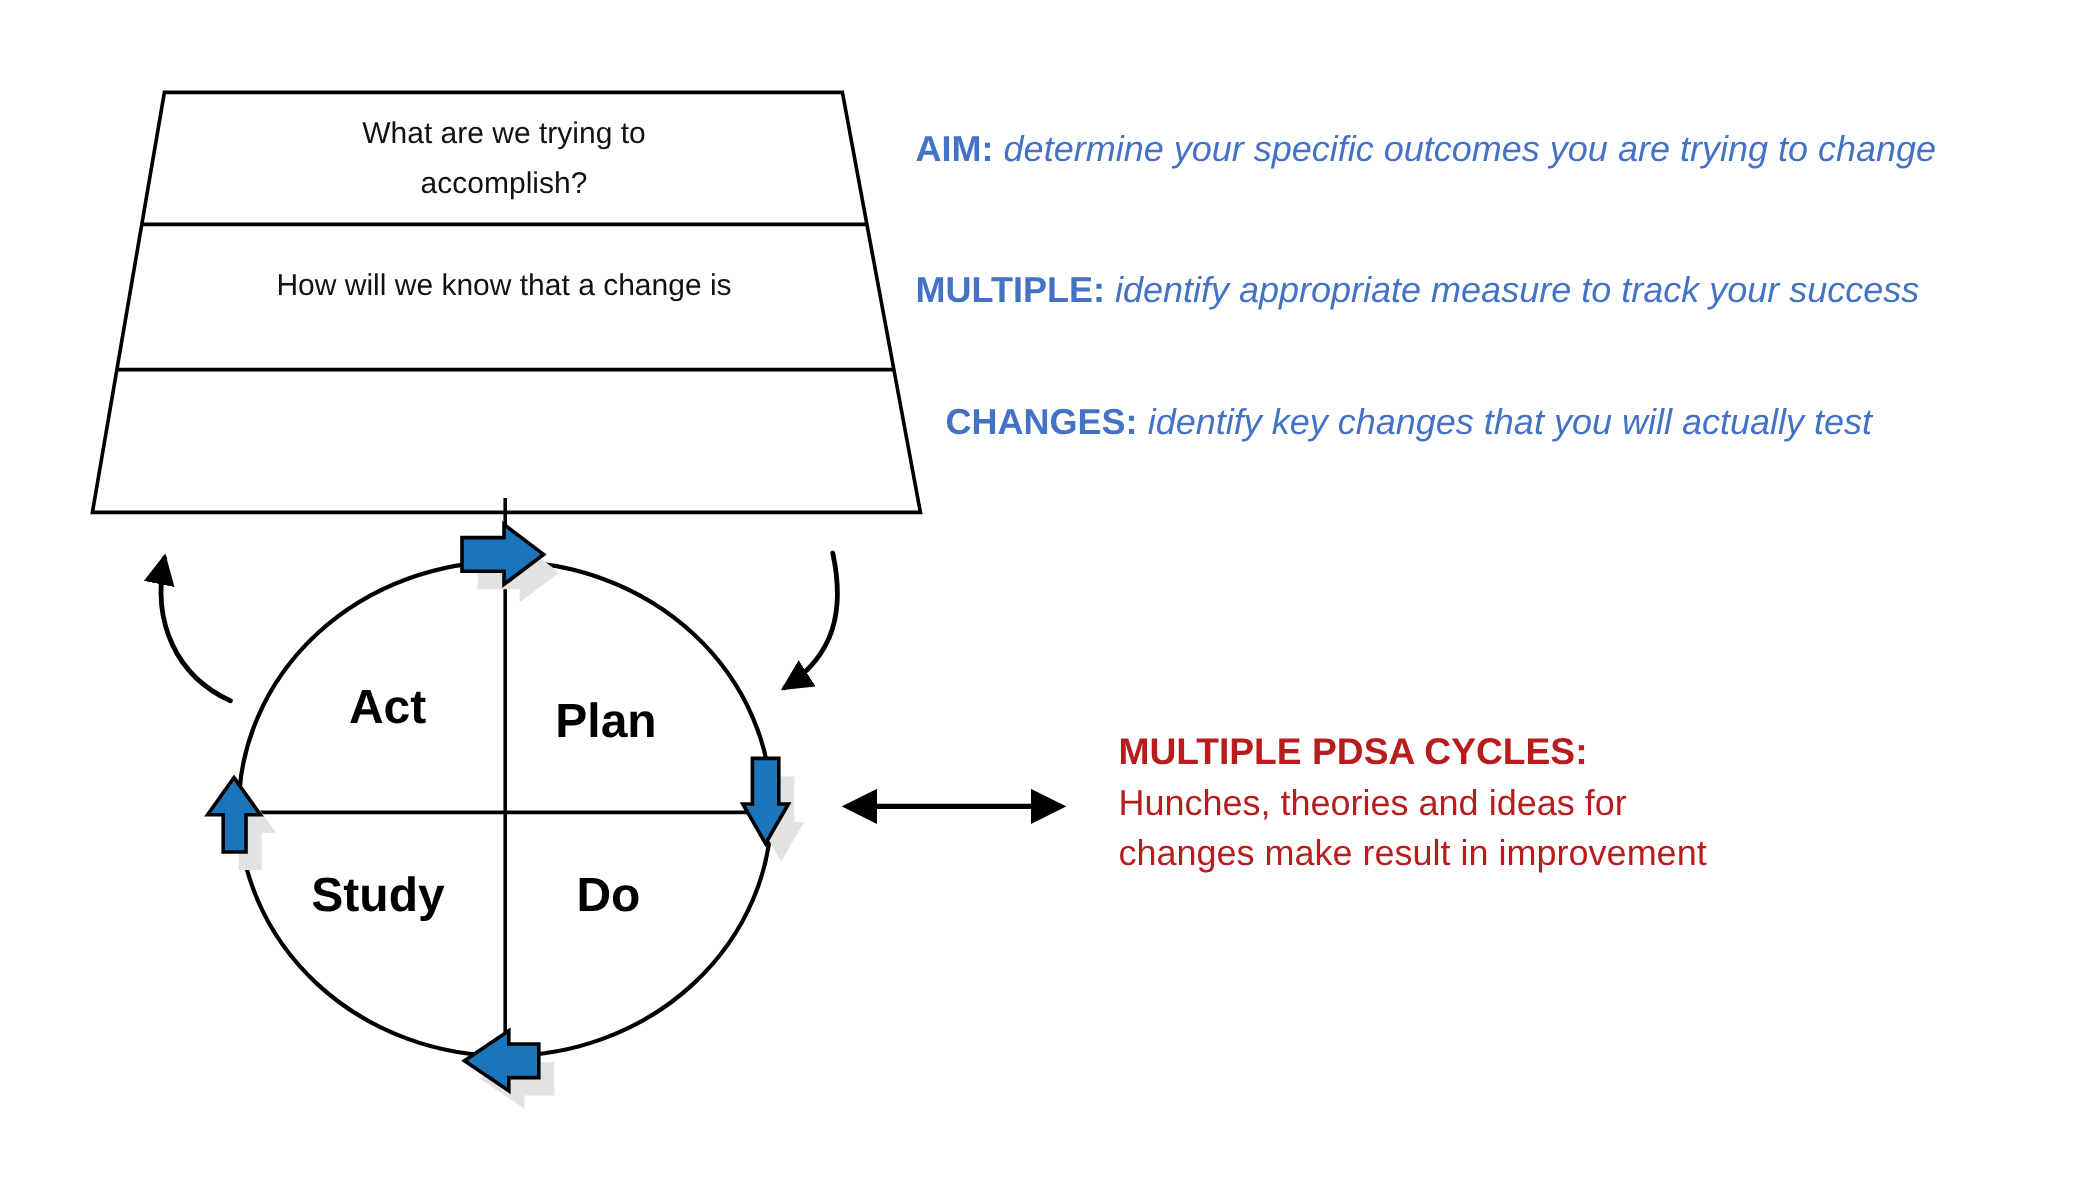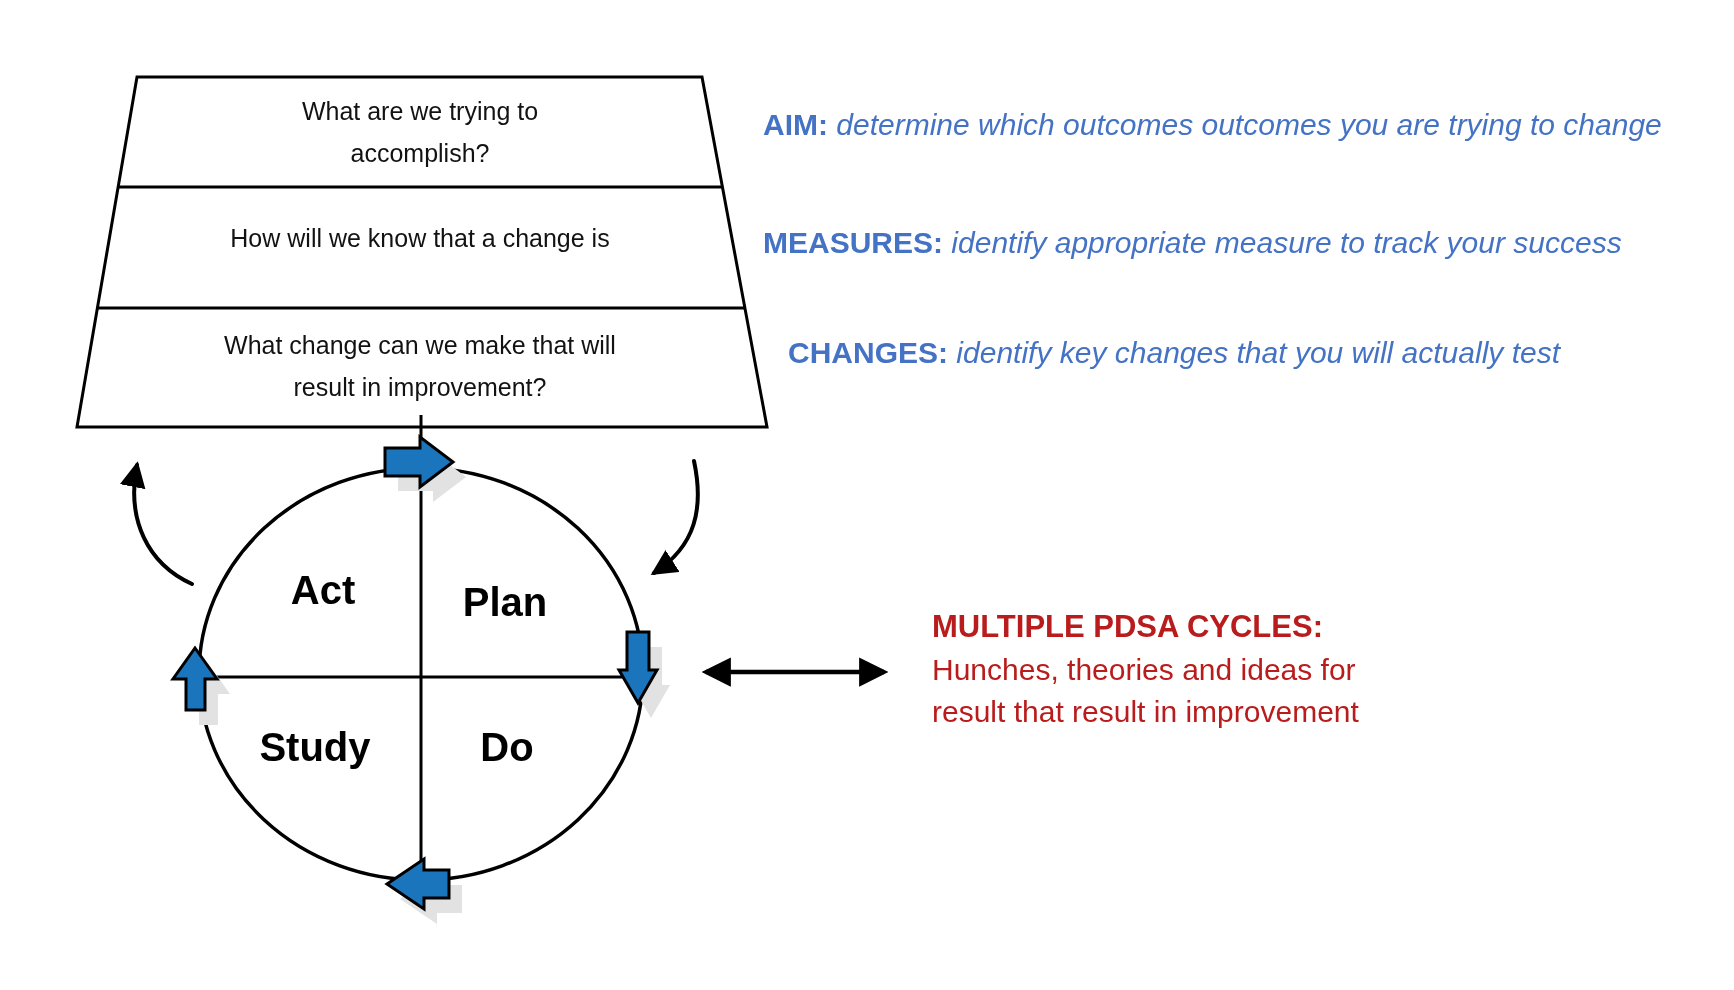--- a/index.html
+++ b/index.html
@@ -73,42 +73,38 @@
     <line class="dbl" x1="706" y1="672" x2="884" y2="672" marker-start="url(#ah)" marker-end="url(#ah)"></line>
   </svg>
 
   <div class="trap-row" style="top:77px;height:110px;">
     <div>What are we trying to</div>
     <div>accomplish?</div>
   </div>
   <div class="trap-row" style="top:187px;height:101px;">
     <div>How will we know that a change is</div>
   </div>
-  <div class="trap-row" style="top:308px;height:115px;">
-    <div>What change can we make that will</div>
-    <div>result in improvement?</div>
-  </div>
 
   <div class="annot" style="left:763px;top:107px;">
     <span class="annot-label">AIM:</span>
-    <span class="annot-desc">determine which outcomes outcomes you are trying to change</span>
+    <span class="annot-desc">determine your specific outcomes you are trying to change</span>
   </div>
   <div class="annot" style="left:763px;top:225px;">
-    <span class="annot-label">MEASURES:</span>
+    <span class="annot-label">MULTIPLE:</span>
     <span class="annot-desc">identify appropriate measure to track your success</span>
   </div>
   <div class="annot" style="left:788px;top:335px;">
     <span class="annot-label">CHANGES:</span>
     <span class="annot-desc">identify key changes that you will actually test</span>
   </div>
 
   <div class="quad-label" style="left:323px;top:590px;">Act</div>
   <div class="quad-label" style="left:505px;top:590px;margin-top:12px;">Plan</div>
   <div class="quad-label" style="left:315px;top:747px;">Study</div>
   <div class="quad-label" style="left:507px;top:747px;">Do</div>
 
   <div class="note" style="left:932px;top:605px;">
     <div class="note-title">MULTIPLE PDSA CYCLES:</div>
     <div class="note-line">Hunches, theories and ideas for</div>
-    <div class="note-line">result that result in improvement</div>
+    <div class="note-line">changes make result in improvement</div>
   </div>
 
 </div>
 
 </body></html>

